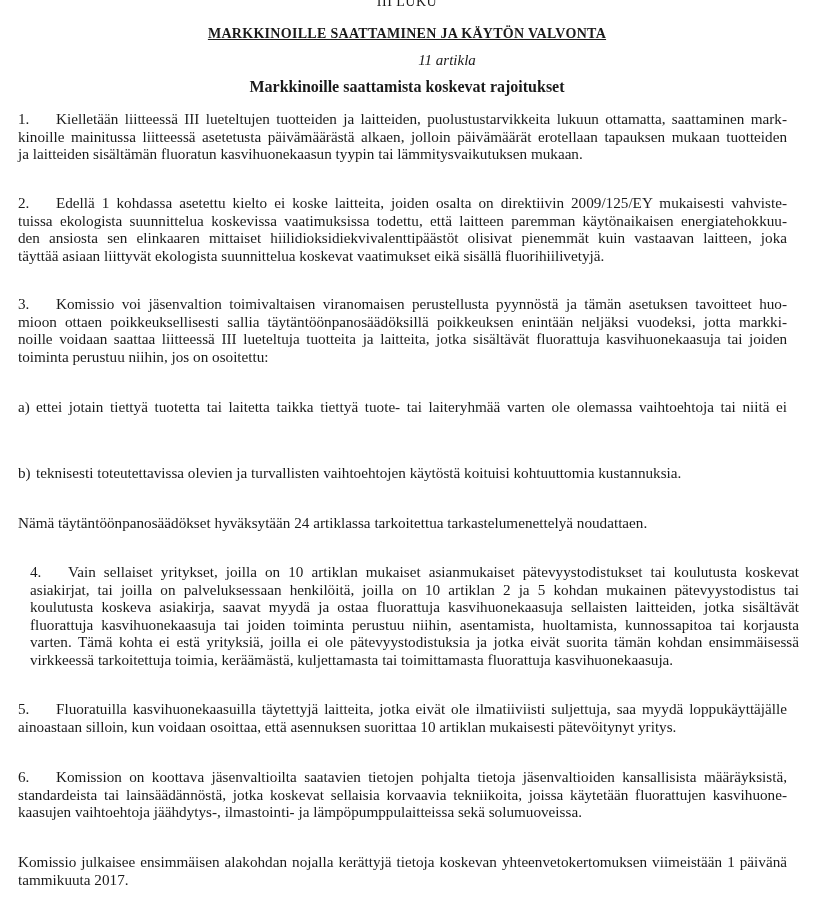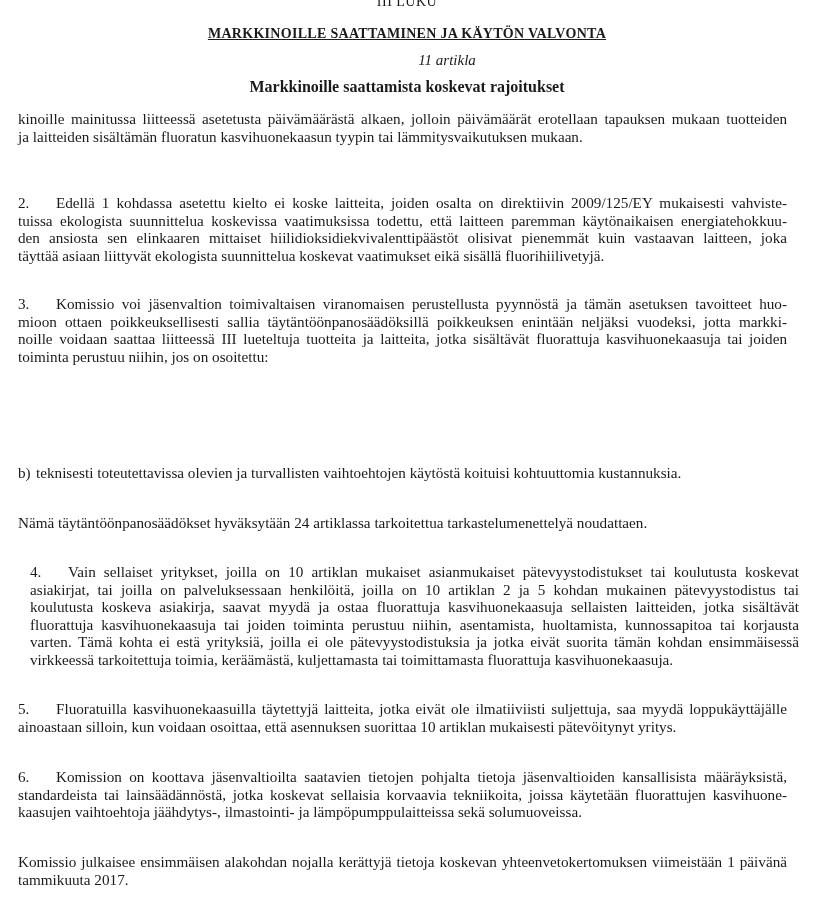--- a/index.html
+++ b/index.html
@@ -35,39 +35,41 @@
 </style>
 </head>
 <body>
 
 <div class="center chapter">III LUKU</div>
 <div class="center section-title">MARKKINOILLE SAATTAMINEN JA KÄYTÖN VALVONTA</div>
 <div class="center article-num">11 artikla</div>
 <div class="center article-title">Markkinoille saattamista koskevat rajoitukset</div>
 
 <div id="p1" class="para">
+  <span class="line"><span class="num">1.</span><span>Kielletään liitteessä III lueteltujen tuotteiden ja laitteiden, puolustustarvikkeita lukuun ottamatta, saattaminen mark-</span></span>
   <span class="line">kinoille mainitussa liitteessä asetetusta päivämäärästä alkaen, jolloin päivämäärät erotellaan tapauksen mukaan tuotteiden</span>
   <span class="line last">ja laitteiden sisältämän fluoratun kasvihuonekaasun tyypin tai lämmitysvaikutuksen mukaan.</span>
 </div>
 
 <div id="p2" class="para">
   <span class="line"><span class="num">2.</span><span>Edellä 1 kohdassa asetettu kielto ei koske laitteita, joiden osalta on direktiivin 2009/125/EY mukaisesti vahviste-</span></span>
   <span class="line">tuissa ekologista suunnittelua koskevissa vaatimuksissa todettu, että laitteen paremman käytönaikaisen energiatehokkuu-</span>
   <span class="line">den ansiosta sen elinkaaren mittaiset hiilidioksidiekvivalenttipäästöt olisivat pienemmät kuin vastaavan laitteen, joka</span>
   <span class="line last">täyttää asiaan liittyvät ekologista suunnittelua koskevat vaatimukset eikä sisällä fluorihiilivetyjä.</span>
 </div>
 
 <div id="p3" class="para">
   <span class="line"><span class="num">3.</span><span>Komissio voi jäsenvaltion toimivaltaisen viranomaisen perustellusta pyynnöstä ja tämän asetuksen tavoitteet huo-</span></span>
   <span class="line">mioon ottaen poikkeuksellisesti sallia täytäntöönpanosäädöksillä poikkeuksen enintään neljäksi vuodeksi, jotta markki-</span>
   <span class="line">noille voidaan saattaa liitteessä III lueteltuja tuotteita ja laitteita, jotka sisältävät fluorattuja kasvihuonekaasuja tai joiden</span>
   <span class="line last">toiminta perustuu niihin, jos on osoitettu:</span>
 </div>
 
 <div id="pa" class="sub">
+  <span class="line"><span class="lbl">a)</span><span>ettei jotain tiettyä tuotetta tai laitetta taikka tiettyä tuote- tai laiteryhmää varten ole olemassa vaihtoehtoja tai niitä ei</span></span>
 </div>
 
 <div id="pb" class="sub">
   <span class="line last"><span class="lbl">b)</span><span>teknisesti toteutettavissa olevien ja turvallisten vaihtoehtojen käytöstä koituisi kohtuuttomia kustannuksia.</span></span>
 </div>
 
 <div id="pnote" class="para">
   <span class="line last">Nämä täytäntöönpanosäädökset hyväksytään 24 artiklassa tarkoitettua tarkastelumenettelyä noudattaen.</span>
 </div>
 

